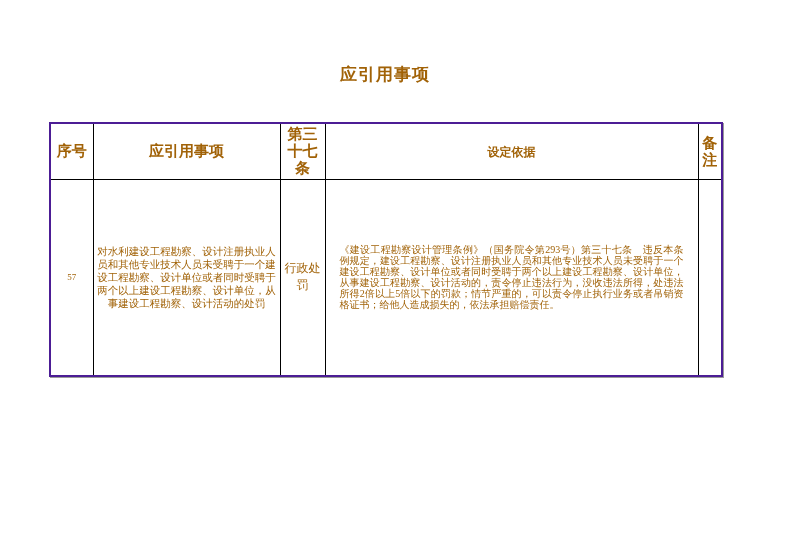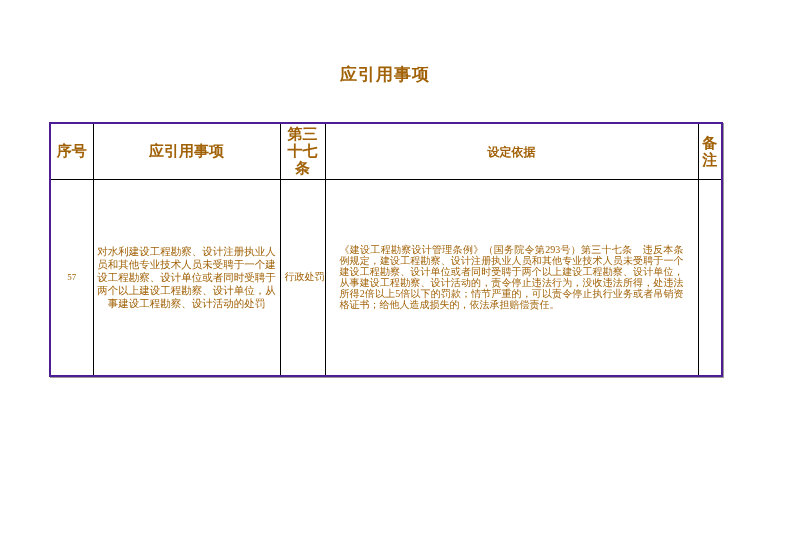--- a/index.html
+++ b/index.html
@@ -71,22 +71,22 @@
     text-align: center;
     font-size: 9px;
   }
   td.cell-name {
     text-align: center;
     font-size: 10.5px;
     line-height: 13px;
     padding: 12px 3px;
   }
   td.cell-type {
-    text-align: right;
-    font-size: 10px;
+    text-align: center;
+    font-size: 12px;
   }
   td.cell-basis {
     text-align: justify;
     text-align-last: left;
     font-size: 10px;
     line-height: 11px;
     padding: 0 14px;
   }
   td.cell-remarks {
     font-size: 9px;

